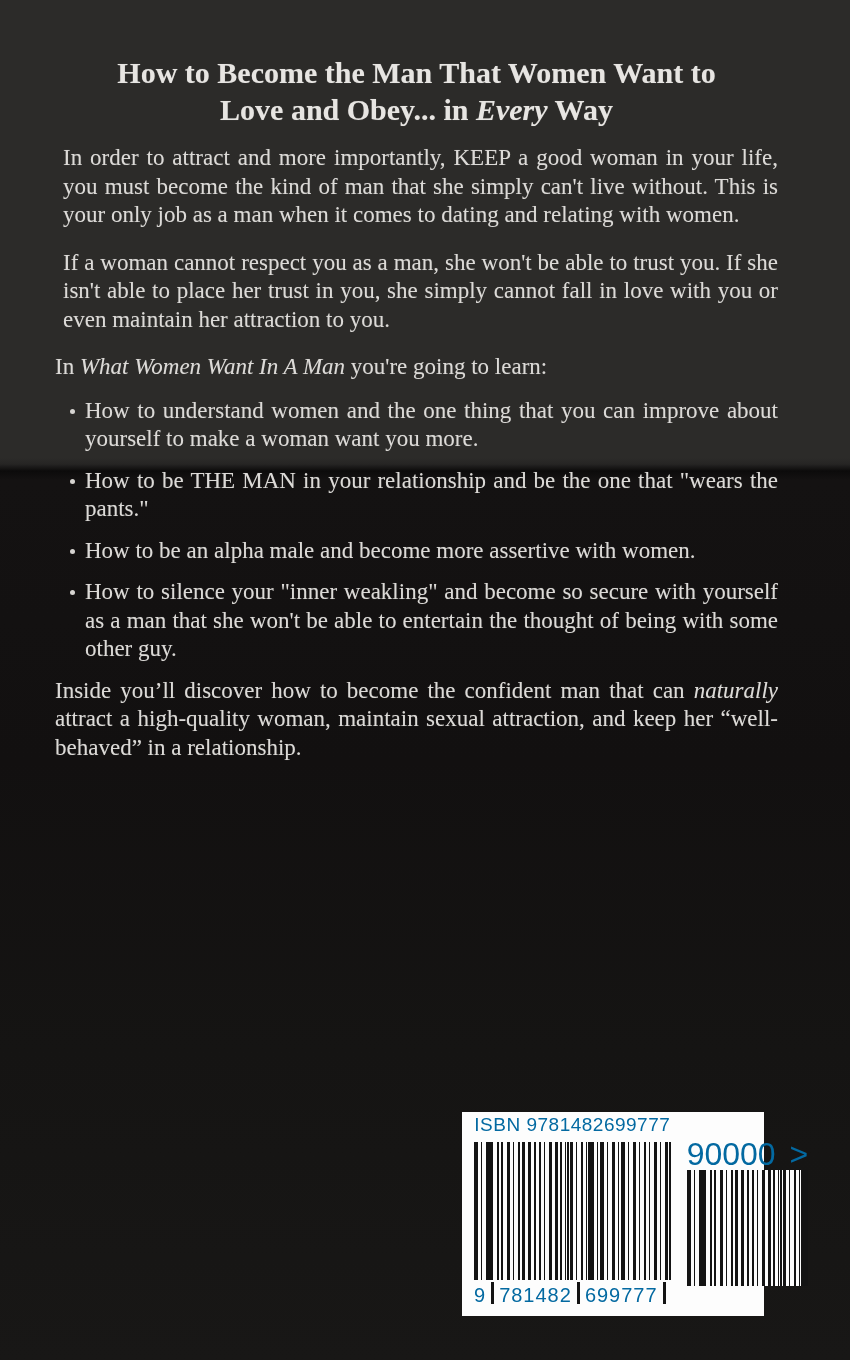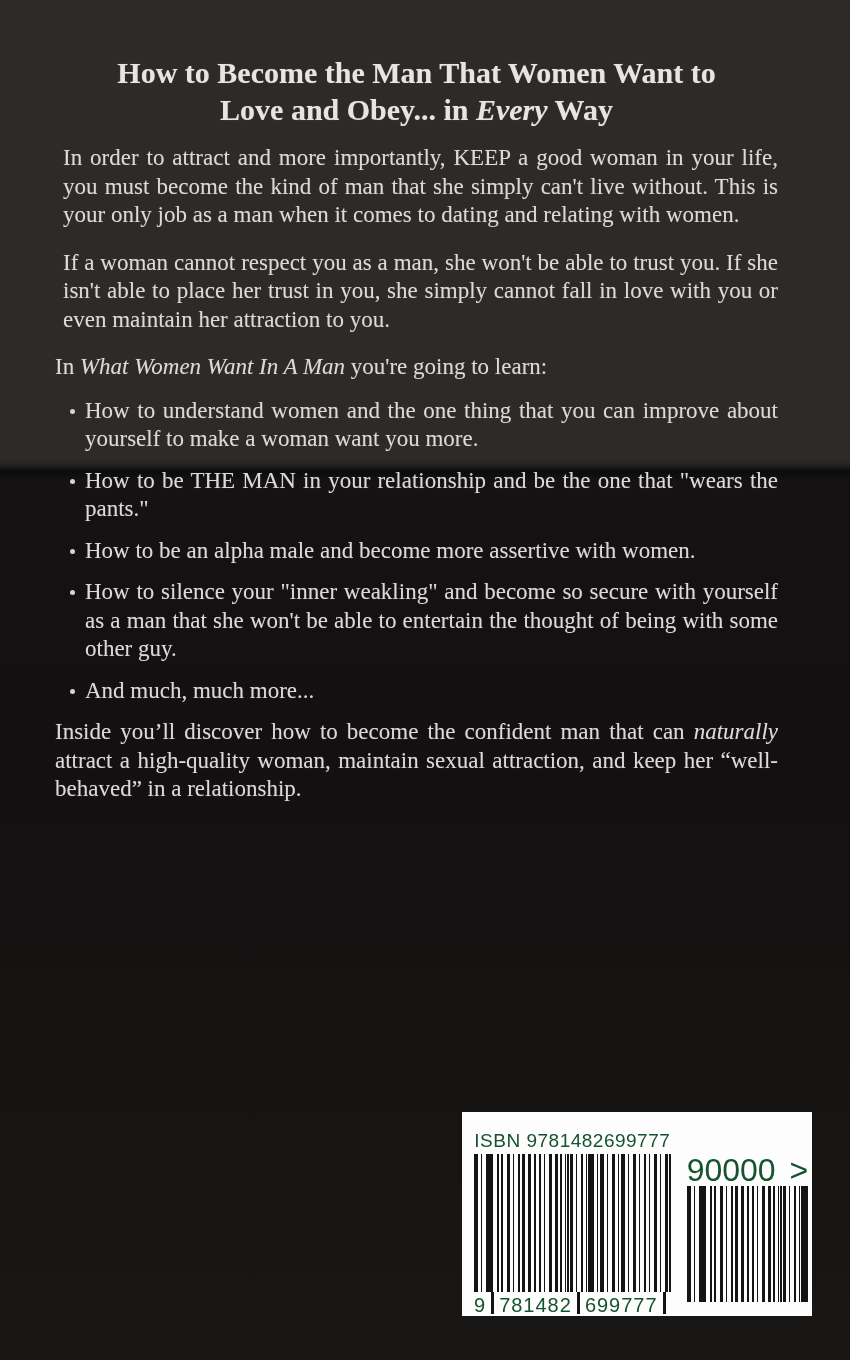--- a/index.html
+++ b/index.html
@@ -57,27 +57,27 @@
     margin:6px 0 0 0;
     text-align:justify;
   }
   em{ font-style:italic; }
   strong{ font-weight:normal; }
 
   
   .barcode-box{
     position:absolute;
     left:462px; top:1112px;
-    width:350px; height:204px;
+    width:302px; height:204px;
     background:#fdfdfd;
     display:flex;
-    padding:18px 10px 8px 12px;
+    padding:2px 10px 8px 12px;
     box-sizing:border-box;
     font-family:"Liberation Sans", sans-serif;
-    color:#14532d;
+    color:#0369a1;
   }
   .bc-main{
     width:205px;
     display:flex;
     flex-direction:column;
   }
   .bc-isbn{
     height:26px;
     font-size:19px;
     letter-spacing:.5px;
@@ -159,24 +159,20 @@
         <span class="btext">How to be THE MAN in your relationship and be the one that "wears the pants."</span>
       </div>
       <div class="bullet">
         <span class="dot"></span>
         <span class="btext">How to be an alpha male and become more assertive with women.</span>
       </div>
       <div class="bullet">
         <span class="dot"></span>
         <span class="btext">How to silence your "inner weakling" and become so secure with yourself as a man that she won't be able to entertain the thought of being with some other guy.</span>
       </div>
-      <div class="bullet">
-        <span class="dot"></span>
-        <span class="btext">And much, much more...</span>
-      </div>
     </div>
 
     <p class="closing"><span>Inside you’ll discover how to become the confident man that can </span><em>naturally</em><span> attract a high-quality woman, maintain sexual attraction, and keep her “well-behaved” in a relationship.</span></p>
 
   </div>
 
   <div class="barcode-box">
     <div class="bc-main">
       <div class="bc-isbn">ISBN 9781482699777</div>
       <div class="bars bc-bars-main"></div>

